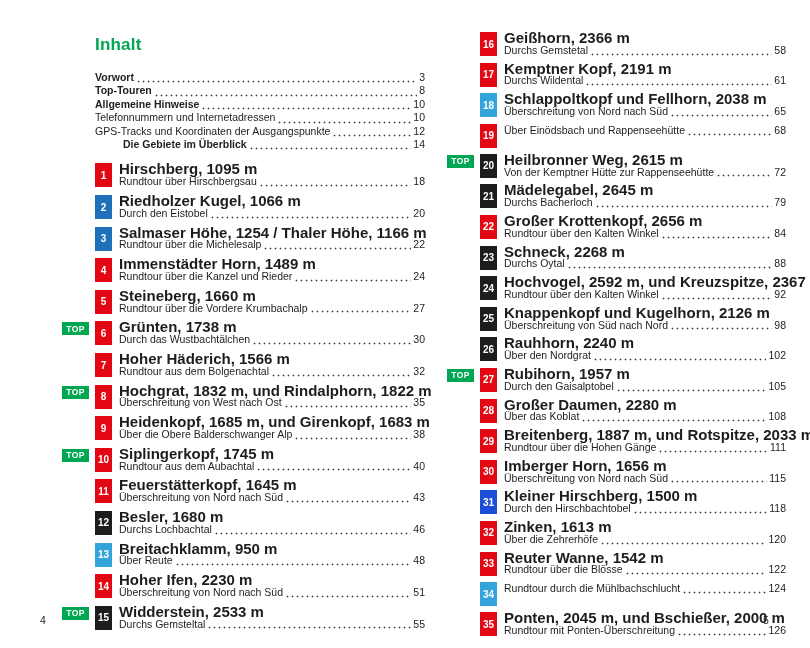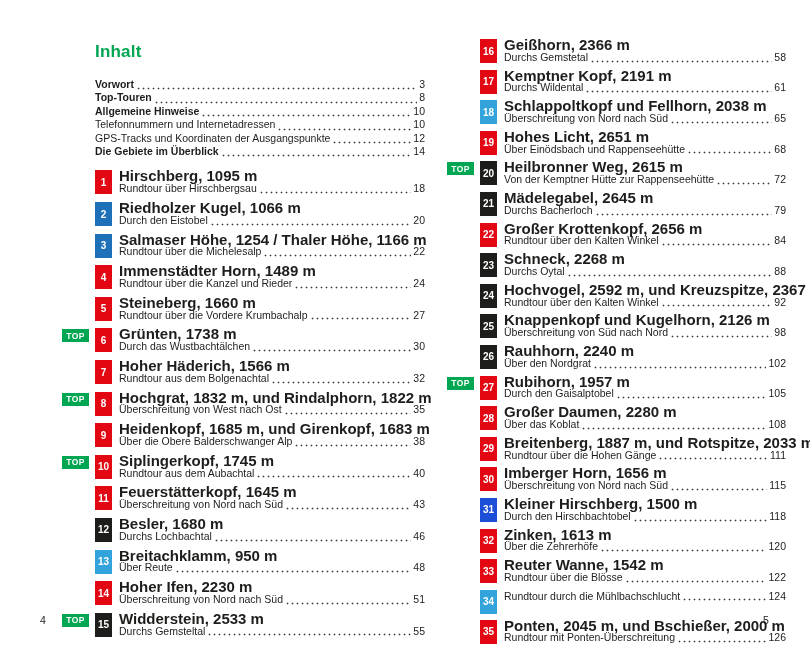--- a/index.html
+++ b/index.html
@@ -9,21 +9,21 @@
     font-family: "Liberation Sans", "DejaVu Sans", sans-serif;
     color: #1d1d1b;
   }
   #spread {
     position: relative;
     width: 810px;
     height: 648px;
     background: #ffffff;
     overflow: hidden;
   }
-  .col { position: absolute; top: 14px; }
+  .col { position: absolute; top: 7px; }
   #left-col  { left: 95px;  width: 330px; }
   #right-col { left: 480px; width: 306px; }
 
   .toc-title {
     margin: 28px 0 16px 0;
     font-size: 17px;
     font-weight: 700;
     color: #00a651;
     letter-spacing: 0.2px;
   }
@@ -152,21 +152,21 @@
     <span class="pageno">10</span>
   </div>
 
   <div class="intro-row">
     <span class="intro-label">GPS-Tracks und Koordinaten der Ausgangspunkte</span>
     <span class="leader"></span>
     <span class="pageno">12</span>
   </div>
 
   <div class="intro-row">
-    <span class="intro-label" style="font-weight: 700;">Die Gebiete im Überblick</span>
+    <span class="intro-label" style="font-weight: 700; margin-left: 28px;">Die Gebiete im Überblick</span>
     <span class="leader"></span>
     <span class="pageno">14</span>
   </div>
 </div>
 
     <div class="entries">
   <div class="entry">
 
     <span class="badge" style="background-color: rgb(227, 6, 19);">1</span>
     <span class="entry-text">
@@ -401,21 +401,20 @@
         <span class="leader"></span>
         <span class="pageno">65</span>
       </span>
     </span>
   </div>
 
   <div class="entry">
 
     <span class="badge" style="background-color: rgb(227, 6, 19);">19</span>
     <span class="entry-text">
-      <span class="entry-title">Hohes Licht, 2651 m</span>
       <span class="entry-sub">
         <span class="sub-text">Über Einödsbach und Rappenseehütte</span>
         <span class="leader"></span>
         <span class="pageno">68</span>
       </span>
     </span>
   </div>
 
   <div class="entry">
     <span class="top-badge">TOP</span>

